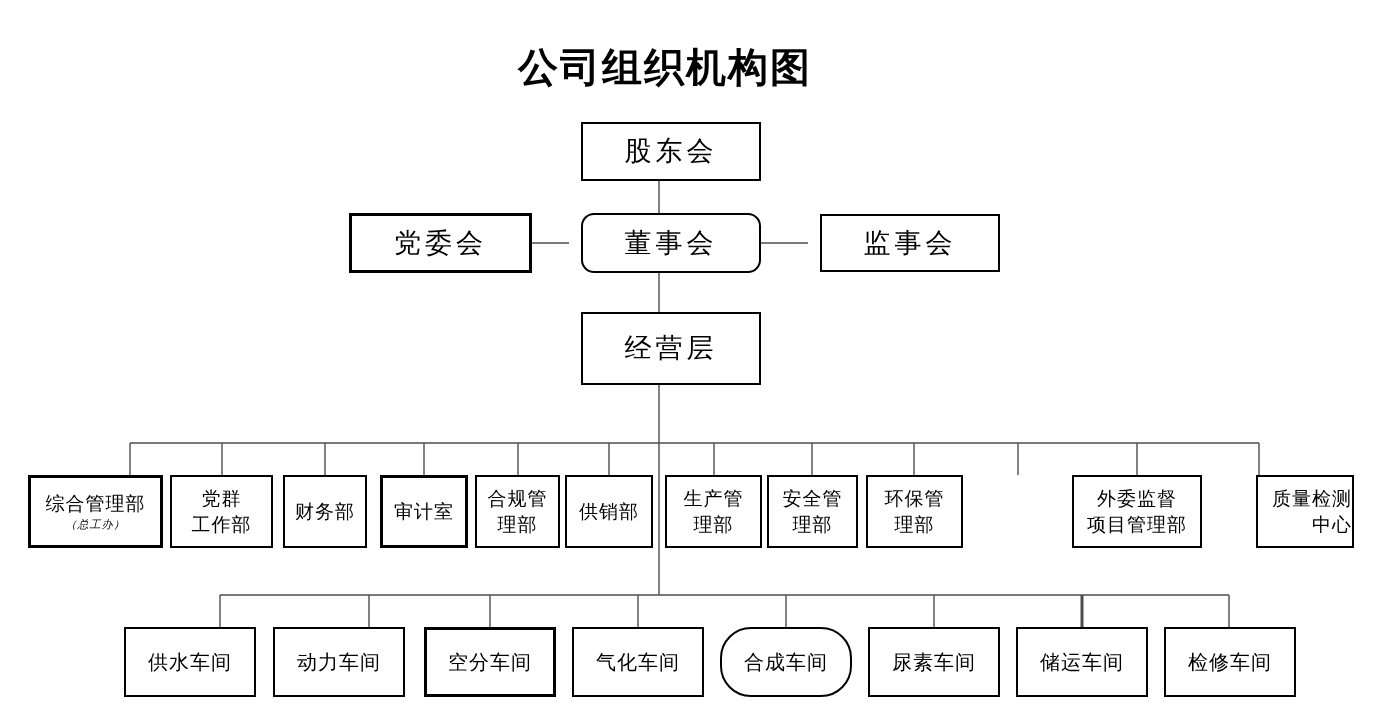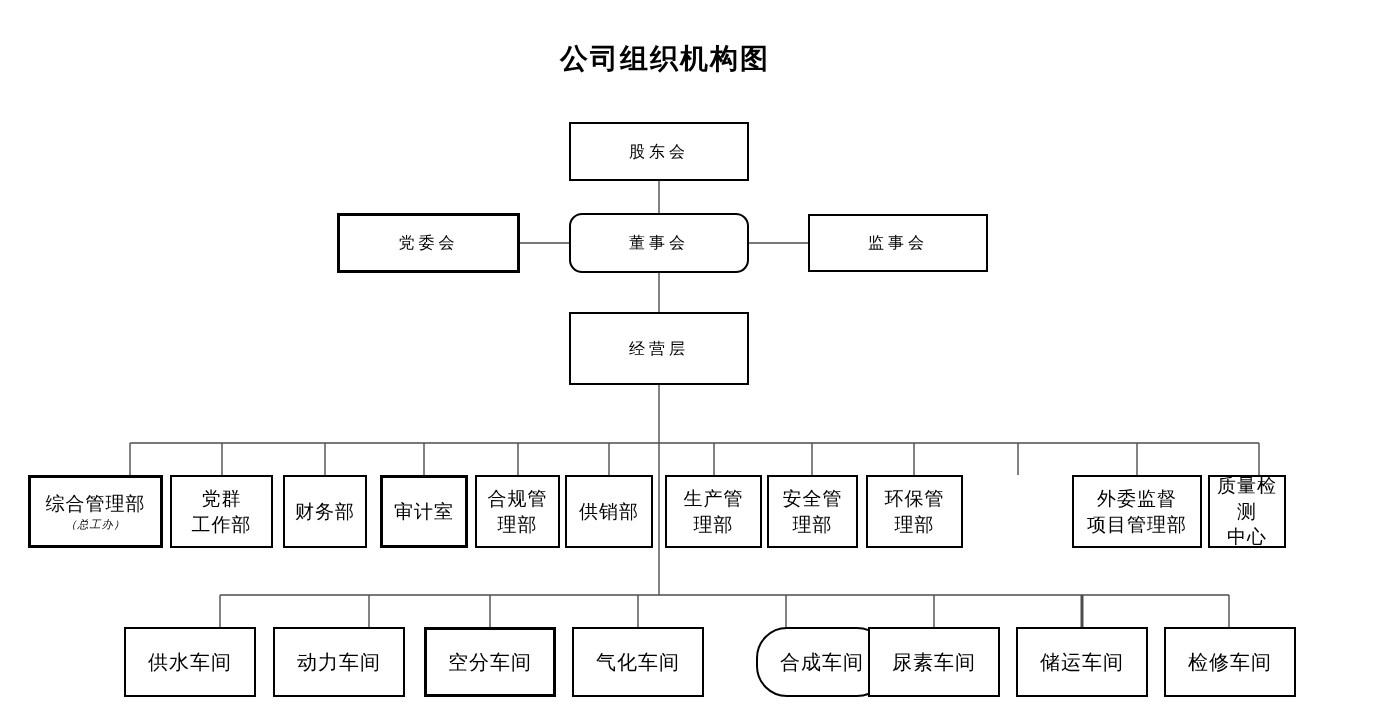--- a/index.html
+++ b/index.html
@@ -22,39 +22,39 @@
     width: 1386px;
     height: 718px;
   }
   .chart-title {
     position: absolute;
     left: 665px;
     top: 40px;
     transform: translateX(-50%);
     font-family: "Liberation Sans", sans-serif;
     font-weight: bold;
-    font-size: 28px;
+    font-size: 40px;
     letter-spacing: 2px;
     color: #000;
     white-space: nowrap;
   }
   .node {
     position: absolute;
     box-sizing: border-box;
     border: 2px solid #000;
     background: #ffffff;
     display: flex;
     flex-direction: column;
     align-items: center;
     justify-content: center;
     text-align: center;
     color: #000;
     line-height: 1.35;
   }
-  .node.lv-top { font-size: 16px; letter-spacing: 4px; }
+  .node.lv-top { font-size: 27px; letter-spacing: 4px; margin-left: 12px; }
   .node.dept   { font-size: 19px; letter-spacing: 1px; }
   .node.shop   { font-size: 20px; letter-spacing: 1px; }
   .node .small-line { font-size: 11px; letter-spacing: 1px; font-style: italic; }
   .node span { display: block; }
 
   
   .n-shareholders { left: 569px; top: 122px; width: 180px; height: 59px; }
   .n-party        { left: 337px; top: 213px; width: 183px; height: 60px; border-width: 3px; }
   .n-board        { left: 569px; top: 213px; width: 180px; height: 60px; border-radius: 13px; }
   .n-supervisory  { left: 808px; top: 214px; width: 180px; height: 58px; }
@@ -66,29 +66,29 @@
   .d-1  { left: 170px;  width: 103px; }
   .d-2  { left: 283px;  width: 84px;  }
   .d-3  { left: 380px;  width: 88px;  border-width: 3px; text-align: right; }
   .d-4  { left: 475px;  width: 85px;  }
   .d-5  { left: 565px;  width: 88px;  }
   .d-6  { left: 665px;  width: 97px;  }
   .d-7  { left: 767px;  width: 91px;  }
   .d-8  { left: 866px;  width: 97px;  }
   .d-9  { left: 970px;  width: 97px;  }
   .d-10 { left: 1072px; width: 130px; }
-  .d-11 { left: 1208px; width: 78px; }
+  .d-11 { left: 1256px; width: 98px; align-items: flex-end; }
 
   
   .shop { top: 627px; height: 70px; width: 132px; }
   .w-0 { left: 124px; }
   .w-1 { left: 273px; }
   .w-2 { left: 424px; border-width: 3px; }
   .w-3 { left: 572px; }
-  .w-4 { left: 756px; border-radius: 31px; }
+  .w-4 { left: 720px; border-radius: 31px; }
   .w-5 { left: 868px; }
   .w-6 { left: 1016px; justify-content: center; }
   .w-7 { left: 1164px; }
 
   .connector-layer line { stroke: #4d4d4d; stroke-width: 1.4; }
   .connector-layer line.thick { stroke-width: 3; }
 </style>
 </head>
 <body>
 

